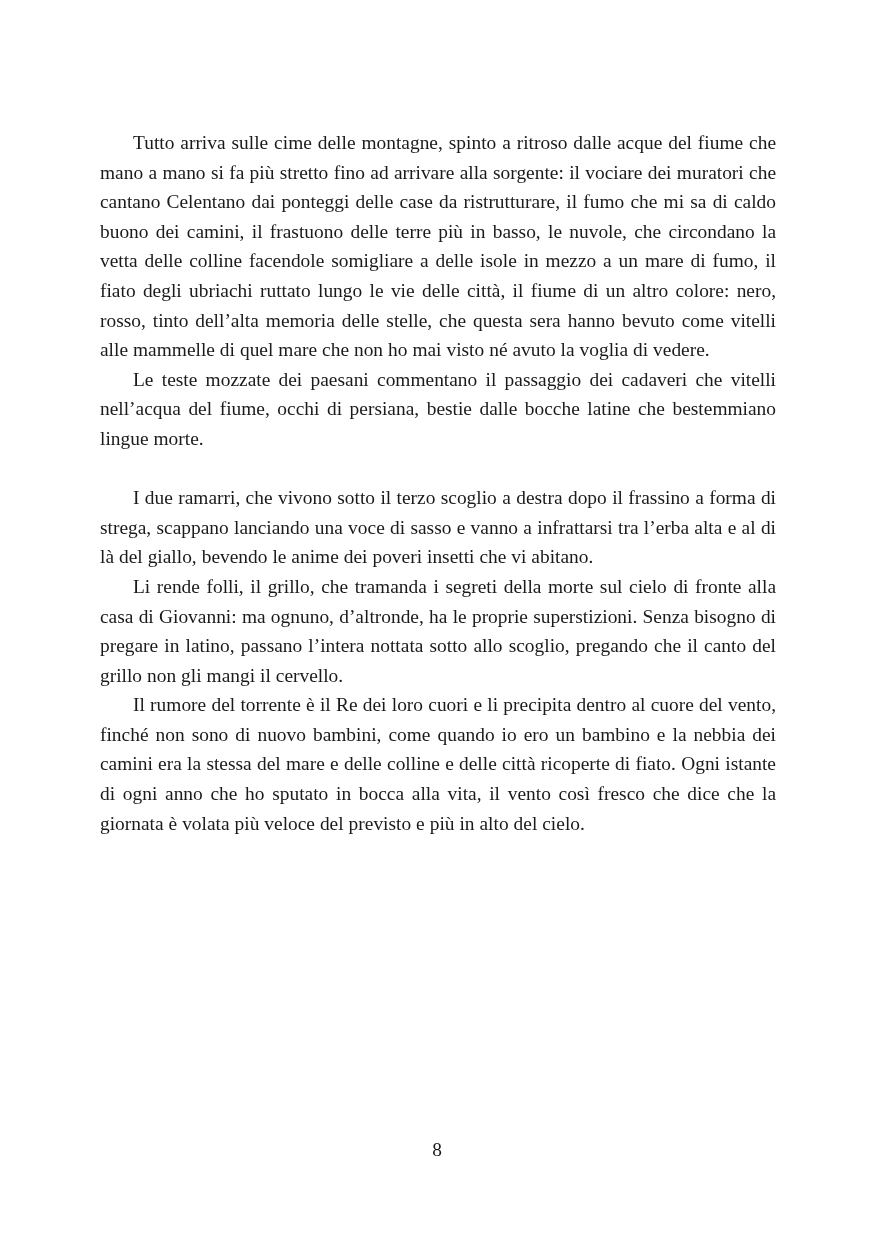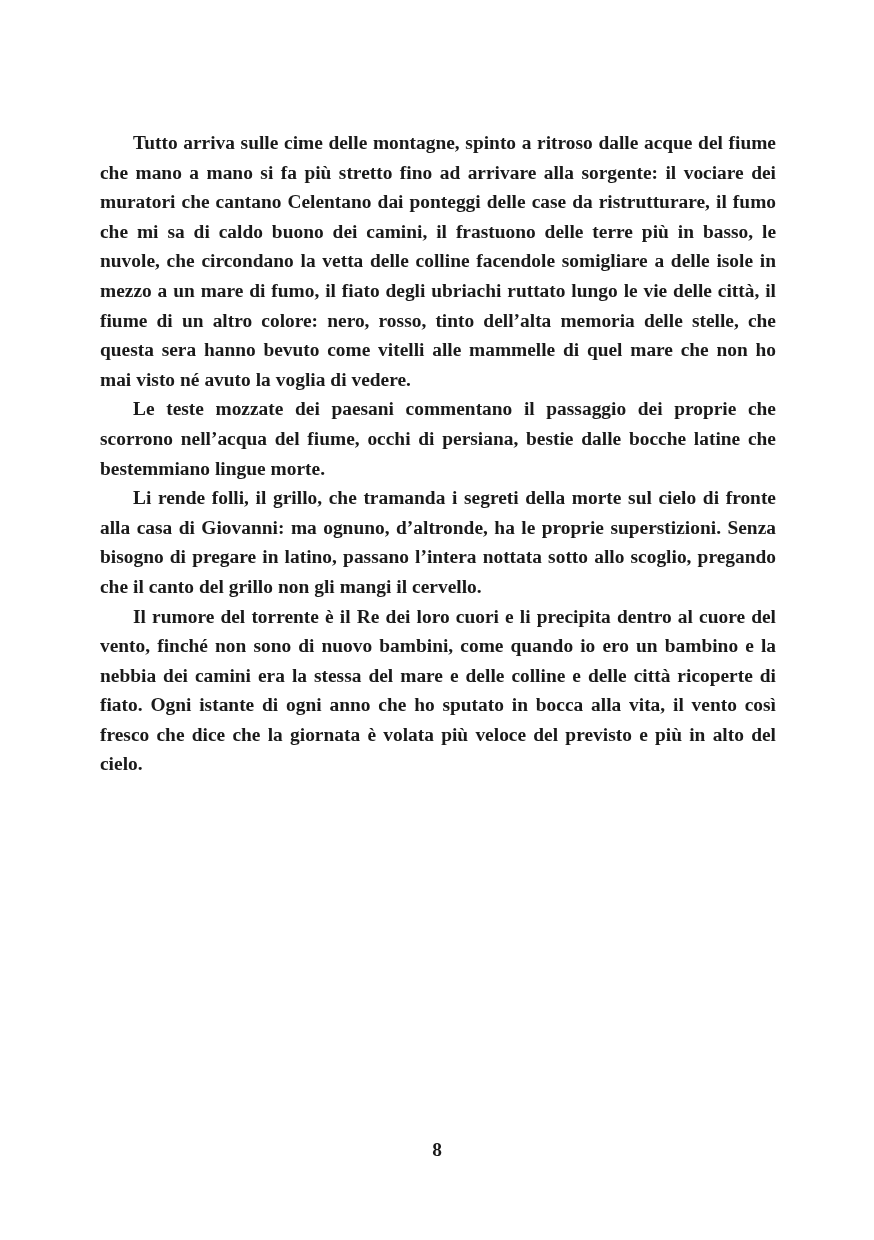--- a/index.html
+++ b/index.html
@@ -13,21 +13,20 @@
     font-family: "Liberation Serif", "DejaVu Serif", serif;
     color: #1a1a1a;
     overflow: hidden;
     position: relative;
   }
   .page {
     position: relative;
     width: 874px;
     height: 896px;
     box-sizing: border-box;
-    font-weight: bold;
   }
   .text-block {
     position: absolute;
     left: 100px;
     top: 128px;
     width: 676px;
   }
   .para {
     margin: 0;
     text-indent: 33px;
@@ -58,20 +57,21 @@
     color: #1a1a1a;
   }
 </style>
 </head>
 <body>
 
 <div class="page">
 
   <div class="text-block">
     <p class="para">Tutto arriva sulle cime delle montagne, spinto a ritroso dalle acque del fiume che mano a mano si fa più stretto fino ad arrivare alla sorgente: il vociare dei muratori che cantano Celentano dai ponteggi delle case da ristrutturare, il fumo che mi sa di caldo buono dei camini, il frastuono delle terre più in basso, le nuvole, che circondano la vetta delle colline facendole somigliare a delle isole in mezzo a un mare di fumo, il fiato degli ubriachi ruttato lungo le vie delle città, il fiume di un altro colore: nero, rosso, tinto dell’alta memoria delle stelle, che questa sera hanno bevuto come vitelli alle mammelle di quel mare che non ho mai visto né avuto la voglia di vedere.</p>
-    <p class="para">Le teste mozzate dei paesani commentano il passaggio dei proprie che scorrono nell’acqua del fiume, occhi di persiana, bestie dalle bocche latine che bestemmiano lingue morte.</p>
+    <p class="para">Le teste mozzate dei paesani commentano il passaggio dei cadaveri che vitelli nell’acqua del fiume, occhi di persiana, bestie dalle bocche latine che bestemmiano lingue morte.</p>
+    <p class="para gap-before">I due ramarri, che vivono sotto il terzo scoglio a destra dopo il frassino a forma di strega, scappano lanciando una voce di sasso e vanno a infrattarsi tra l’erba alta e al di là del giallo, bevendo le anime dei poveri insetti che vi abitano.</p>
     <p class="para">Li rende folli, il grillo, che tramanda i segreti della morte sul cielo di fronte alla casa di Giovanni: ma ognuno, d’altronde, ha le proprie superstizioni. Senza bisogno di pregare in latino, passano l’intera nottata sotto allo scoglio, pregando che il canto del grillo non gli mangi il cervello.</p>
     <p class="para">Il rumore del torrente è il Re dei loro cuori e li precipita dentro al cuore del vento, finché non sono di nuovo bambini, come quando io ero un bambino e la nebbia dei camini era la stessa del mare e delle colline e delle città ricoperte di fiato. Ogni istante di ogni anno che ho sputato in bocca alla vita, il vento così fresco che dice che la giornata è volata più veloce del previsto e più in alto del cielo.</p>
   </div>
 
   <div class="folio">8</div>
 
 </div>
 
 </body></html>

